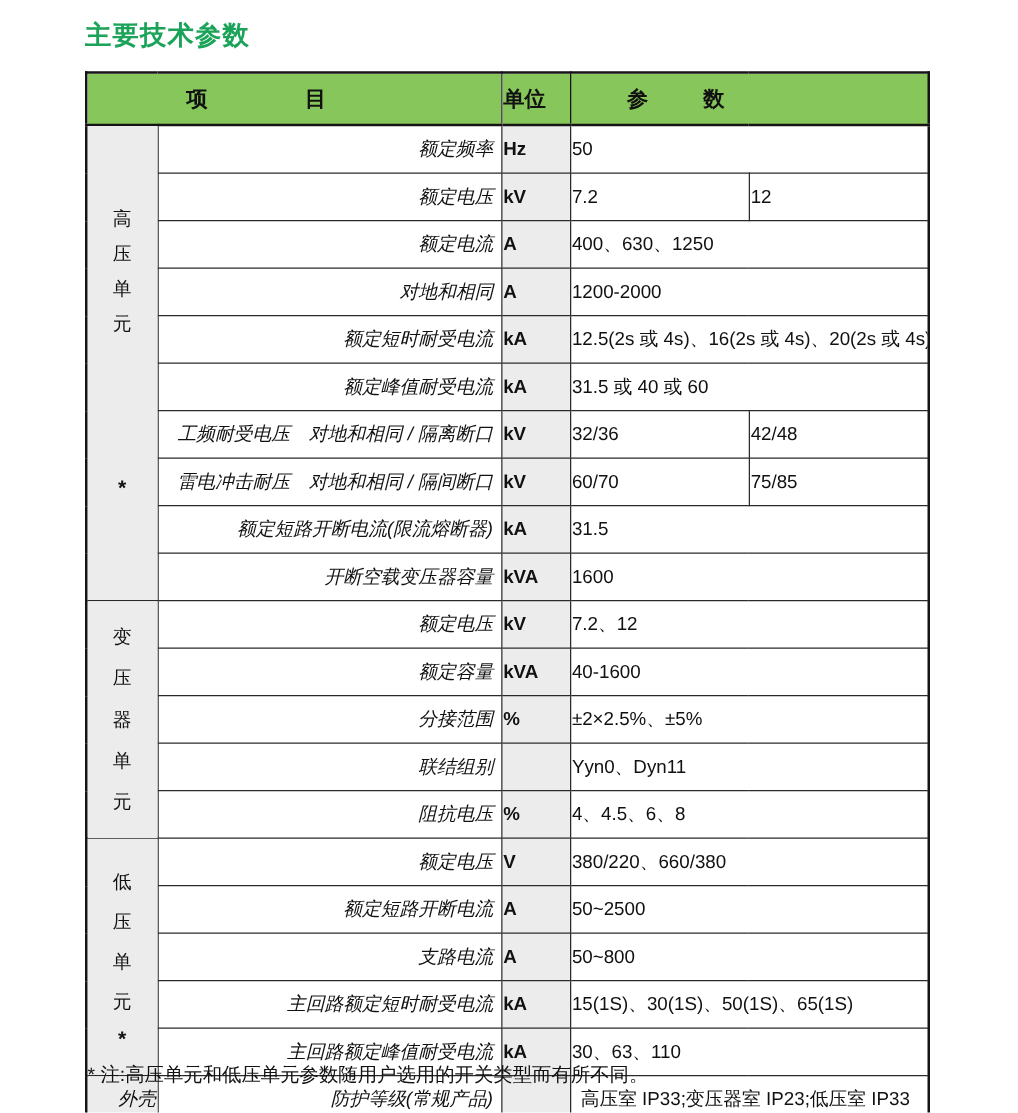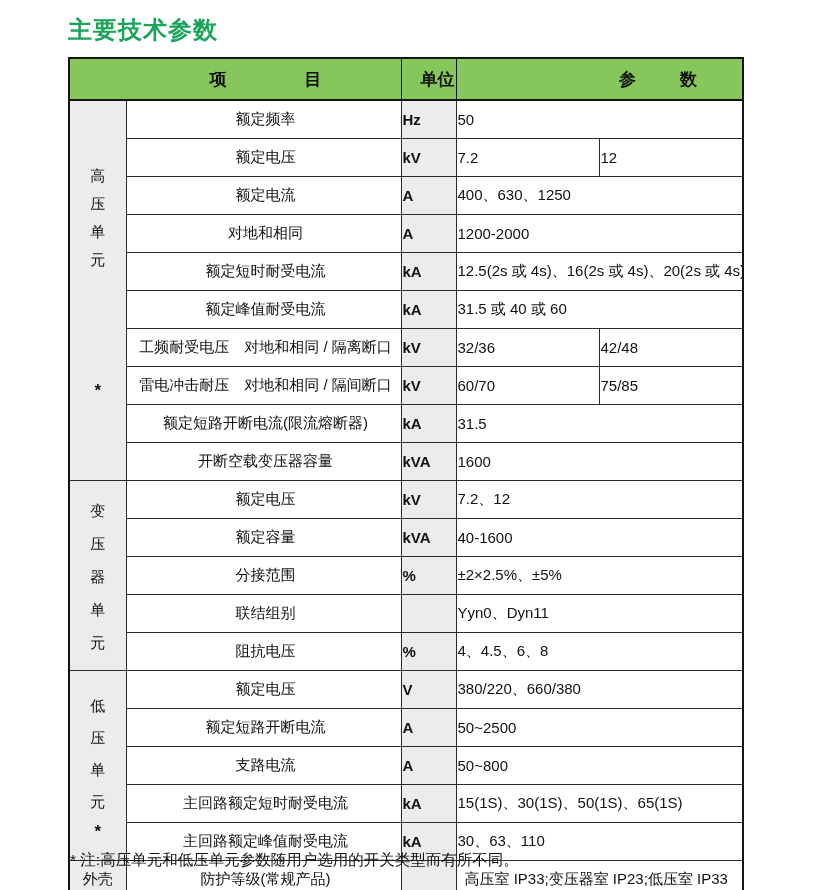--- a/index.html
+++ b/index.html
@@ -4,37 +4,37 @@
 <style>
   html,body{margin:0;padding:0;}
   body{
     width:814px;height:890px;background:#ffffff;position:relative;
     font-family:"Liberation Sans","DejaVu Sans",sans-serif;
     color:#111;
     overflow:hidden;
   }
   .page-title{
     position:absolute;left:68px;top:14px;
-    font-size:24px;font-weight:bold;color:var(--title-green,#1ba35a);
+    font-size:21px;font-weight:bold;color:var(--title-green,#1ba35a);
     letter-spacing:1px;
   }
   table.spec{
     position:absolute;left:68px;top:57px;width:674px;
     border-collapse:collapse;table-layout:fixed;
     border:2px solid #141414;
   }
   table.spec col.c-group{width:57px;}
   table.spec col.c-item{width:275px;}
   table.spec col.c-unit{width:55px;}
   table.spec col.c-val1{width:143px;}
   table.spec col.c-val2{width:144px;}
   table.spec th{
     background:var(--header-green,#87c65a);
     border:1px solid #141414;border-bottom:2px solid #141414;
-    height:38px;font-size:17px;font-weight:bold;text-align:right;
+    height:38px;font-size:17px;font-weight:bold;text-align:left;
     overflow:hidden;white-space:nowrap;
   }
   table.spec th.sp-wide{letter-spacing:78px;text-indent:78px;}
   table.spec th.sp-med{letter-spacing:44px;text-indent:44px;}
   table.spec td{
     border:1px solid #2a2a2a;height:35px;font-size:15px;
     overflow:hidden;
   }
   td.gcell{
     background:var(--gray-cell,#ececec);position:relative;
@@ -45,22 +45,22 @@
     text-align:center;line-height:33px;letter-spacing:0;
   }
   .g0 .glabel{top:31%;line-height:28px;}
   .g2 .glabel{top:44%;line-height:32px;}
   .gstar{
     position:absolute;left:0;right:0;text-align:center;
     font-size:17px;font-weight:bold;
   }
   .g0 .gstar{top:74%;}
   .g2 .gstar{top:80%;}
-  .ghoriz{text-align:center;}
-  td.item{text-align:center;padding:0 6px 0 10px;white-space:nowrap;}
+  .ghoriz{text-align:right;font-style:italic;}
+  td.item{text-align:right;padding:0 6px 0 10px;white-space:nowrap;font-style:italic;}
   td.unit{
     background:var(--gray-cell,#ececec);
     font-weight:bold;white-space:nowrap;
   }
   td.val{white-space:nowrap;}
   td.val.left{text-align:left;padding-left:8px;}
   .footnote{
     position:absolute;left:70px;top:850px;font-size:15.5px;color:#111;
   }
 </style>

